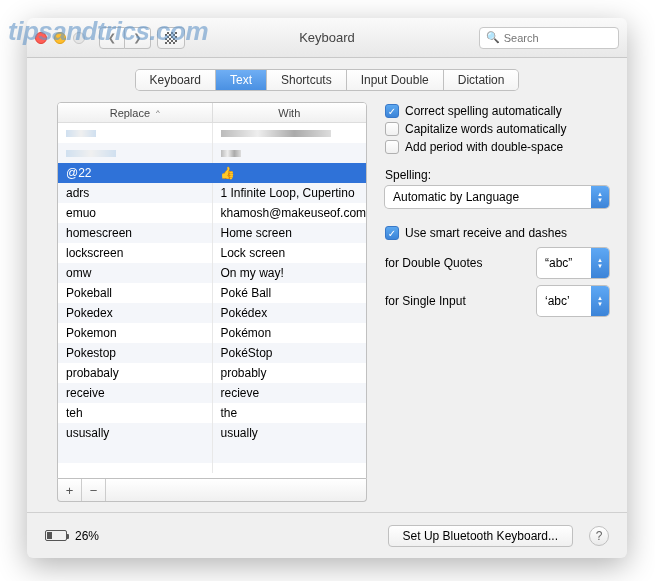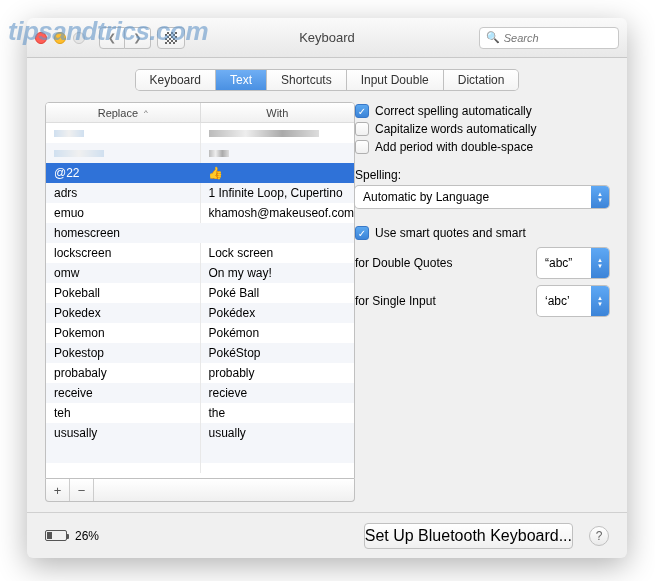--- a/index.html
+++ b/index.html
@@ -14,27 +14,27 @@
 .dot.grn { background: #e6e6e6; border: 0.5px solid #c8c8c8; }
 .nav-group { display: flex; margin-left: 14px; gap: 0; }
 .nav-btn { width: 26px; height: 22px; background: linear-gradient(#ffffff,#f0f0f0); border: 1px solid #c0c0c0; display: flex; align-items: center; justify-content: center; font-size: 10px; color: #808080; }
 .nav-btn:first-child { border-radius: 4px 0 0 4px; }
 .nav-btn:last-child { border-radius: 0 4px 4px 0; border-left: none; }
 .grid-btn { width: 28px; height: 22px; margin-left: 6px; background: linear-gradient(#ffffff,#f0f0f0); border: 1px solid #c0c0c0; border-radius: 4px; display: flex; align-items: center; justify-content: center; }
 .grid-icon { width: 12px; height: 12px; background: repeating-conic-gradient(#666 0 25%, transparent 0 50%); background-size: 4px 4px; }
 .title { position: absolute; left: 50%; transform: translateX(-50%); font-size: 13px; color: #444; }
 .search-wrap { margin-left: auto; width: 140px; height: 22px; background: #fff; border: 1px solid #c8c8c8; border-radius: 4px; display: flex; align-items: center; padding: 0 6px; gap: 4px; }
 .search-icon { font-size: 11px; color: #999; }
-.search-input { border: none; outline: none; font-size: 11px; flex: 1; color: #999; background: transparent; font-style: italic; }
+.search-input { border: none; outline: none; font-size: 11px; flex: 1; color: #999; background: transparent; }
 .tab-row { display: flex; justify-content: center; padding: 12px 0; }
 .seg { display: flex; border-radius: 4px; overflow: hidden; box-shadow: 0 0 0 1px #c0c0c0; }
 .seg-btn { padding: 3px 14px; font-size: 12px; background: linear-gradient(#ffffff,#f4f4f4); border-right: 1px solid #c0c0c0; color: #333; cursor: default; }
 .seg-btn:last-child { border-right: none; }
 .seg-btn.active { background: linear-gradient(#6faef4,#4a90e2); color: #fff; }
-.content { flex: 1; display: flex; padding: 0 18px 10px 18px; }
+.content { flex: 1; display: flex; padding: 0 18px 10px 30px; gap: 18px; }
 .left-col { width: 310px; display: flex; flex-direction: column; }
 .table-wrap { border: 1px solid #c0c0c0; background: #fff; border-radius: 4px 4px 0 0; overflow: hidden; flex: 1; }
 .thead { display: flex; background: linear-gradient(#ffffff,#f0f0f0); border-bottom: 1px solid #ddd; font-size: 11px; color: #444; height: 20px; }
 .th { flex: 1; display: flex; align-items: center; justify-content: center; border-right: 1px solid #ddd; gap: 6px; }
 .th:last-child { border-right: none; }
 .sort-caret { font-size: 8px; color: #666; }
 .tbody { height: 350px; overflow: hidden; }
 .tr { display: flex; height: 20px; font-size: 12px; }
 .td { flex: 1; padding: 2px 8px; border-right: 1px solid #e8e8e8; display: flex; align-items: center; white-space: nowrap; overflow: hidden; }
 .td:last-child { border-right: none; }
@@ -53,21 +53,21 @@
 .select { display: flex; height: 22px; border-radius: 4px; overflow: hidden; box-shadow: 0 0 0 1px #c0c0c0; background: #fff; }
 .select-body { flex: 1; padding: 3px 8px; font-size: 12px; display: flex; align-items: center; }
 .select-arrows { width: 18px; background: linear-gradient(#5ea8f4,#3c84d8); display: flex; flex-direction: column; align-items: center; justify-content: center; color: #fff; font-size: 6px; line-height: 6px; }
 .quote-row { display: flex; align-items: center; gap: 8px; margin-top: 8px; }
 .quote-label { flex: 1; }
 .quote-select { width: 72px; display: flex; height: 30px; border-radius: 4px; overflow: hidden; box-shadow: 0 0 0 1px #c0c0c0; background: #fff; }
 .bottom-bar { height: 46px; border-top: 1px solid #d0d0d0; display: flex; align-items: center; padding: 0 18px; font-size: 12px; gap: 8px; }
 .batt-icon { display: inline-block; width: 22px; height: 11px; border: 1px solid #555; border-radius: 2px; position: relative; }
 .batt-icon::after { content: ""; position: absolute; right: -3px; top: 3px; width: 2px; height: 5px; background: #555; border-radius: 0 1px 1px 0; }
 .batt-fill { position: absolute; left: 1px; top: 1px; bottom: 1px; width: 26%; background: #555; }
-.bt-btn { margin-left: auto; padding: 3px 0; background: linear-gradient(#ffffff,#f0f0f0); border: 1px solid #c0c0c0; border-radius: 4px; font-size: 16px; }
+.bt-btn { margin-left: auto; padding: 3px 14px; background: linear-gradient(#ffffff,#f0f0f0); border: 1px solid #c0c0c0; border-radius: 4px; font-size: 12px; }
 .help-btn { width: 20px; height: 20px; border-radius: 50%; background: linear-gradient(#ffffff,#eaeaea); border: 1px solid #c0c0c0; display: flex; align-items: center; justify-content: center; color: #666; font-size: 12px; margin-left: 8px; }
 </style>
 </head>
 <body>
 
 <div class="watermark">tipsandtrics.com</div>
 
 <div class="window">
   <div class="titlebar">
     <div class="traffic">
@@ -135,20 +135,21 @@
             <div class="tr even">
               <div class="td">adrs</div>
               <div class="td">1 Infinite Loop, Cupertino</div>
             </div>
             <div class="tr">
               <div class="td">emuo</div>
               <div class="td">khamosh@makeuseof.com</div>
             </div>
             <div class="tr even">
               <div class="td">homescreen</div>
+              <div class="td">Home screen</div>
             </div>
             <div class="tr">
               <div class="td">lockscreen</div>
               <div class="td">Lock screen</div>
             </div>
             <div class="tr even">
               <div class="td">omw</div>
               <div class="td">On my way!</div>
             </div>
             <div class="tr">
@@ -217,21 +218,21 @@
       <div class="select">
         <div class="select-body">Automatic by Language</div>
         <div class="select-arrows">
             <span>▲</span>
             <span>▼</span>
           </div>
       </div>
 
       <div class="check-row" style="margin-top:18px">
         <div class="chk on">✓</div>
-        <span>Use smart quotes and smart</span>
+        <span>Use smart receive and dashes</span>
       </div>
       <div class="quote-row">
         <span class="quote-label">for Double Quotes</span>
         <div class="quote-select">
           <div class="select-body">“abc”</div>
           <div class="select-arrows">
               <span>▲</span>
               <span>▼</span>
             </div>
         </div>

